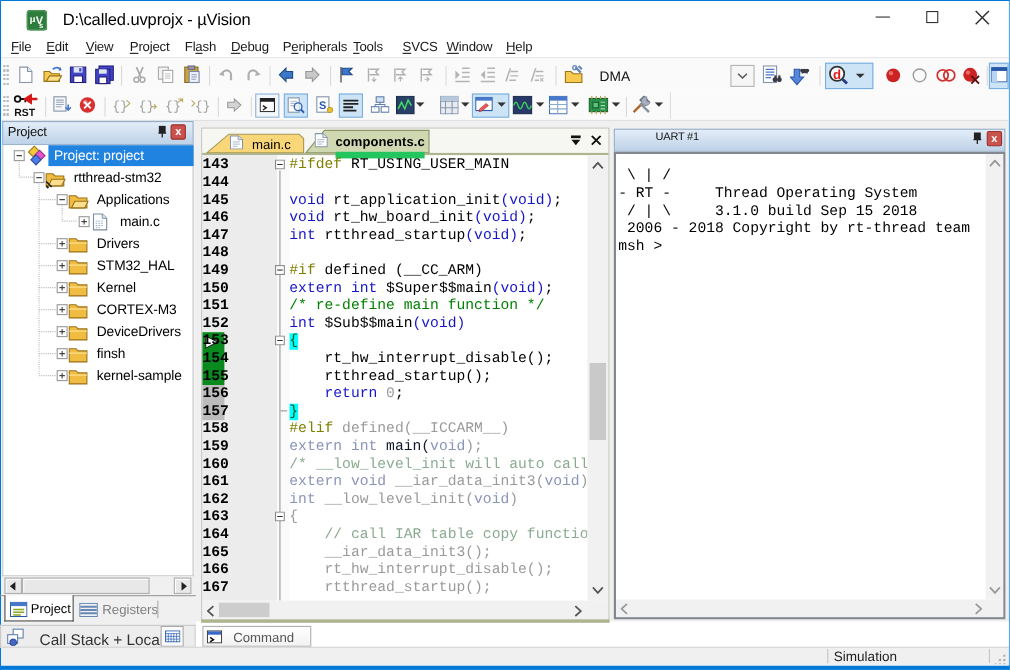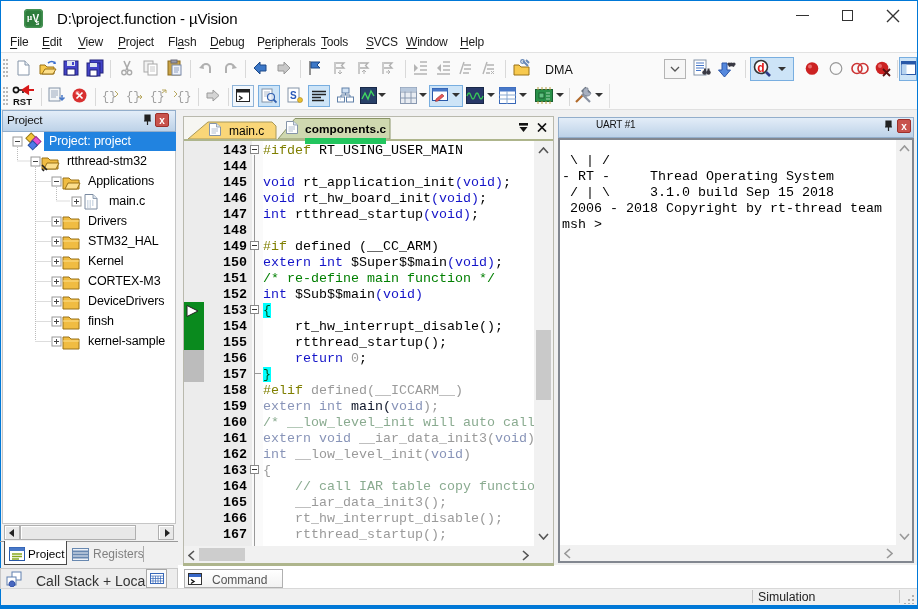--- a/index.html
+++ b/index.html
@@ -23,21 +23,21 @@
 <div class="ab" style="left:0;top:605px;width:918px;height:4px;background:#0078d7"></div>
 
 <div class="ab" style="left:1px;top:1px;width:916px;height:30px;background:#fff"></div>
 <svg class="ab" style="left:24px;top:9px" width="19" height="19" viewBox="0 0 19 19">
     <rect x="0" y="0" width="19" height="19" rx="3.5" fill="#2e7d3c"></rect>
     <rect x="0.8" y="0.8" width="17.4" height="17.4" rx="3" fill="none" stroke="#5aa468" stroke-width="0.8"></rect>
     <text x="3" y="11" font-size="9" fill="#fff" font-family="Liberation Serif" font-weight="bold">µ</text>
     <text x="8.5" y="12.5" font-size="10" fill="#fff" font-family="Liberation Sans" font-weight="bold">V</text>
     <text x="11.5" y="16" font-size="7" fill="#fff" font-family="Liberation Sans" font-weight="bold">s</text>
   </svg>
-<div class="ab" style="left:57px;top:10px;font-size:15px;letter-spacing:-0.1px;color:#000">D:\project.function - µVision</div>
+<div class="ab" style="left:57px;top:10px;font-size:15px;letter-spacing:-0.1px;color:#000">D:\called.uvprojx - µVision</div>
 <div class="ab" style="left:796px;top:15px;width:13px;height:1.4px;background:#333"></div>
 <div class="ab" style="left:842px;top:10px;width:11px;height:11px;border:1.4px solid #333"></div>
 <svg class="ab" style="left:886px;top:9px" width="14" height="14" viewBox="0 0 14 14">
     <path d="M1,1 L13,13 M13,1 L1,13" stroke="#333" stroke-width="1.4"></path>
   </svg>
 
 <div class="ab" style="left:1px;top:31px;width:916px;height:22px;background:#fff;border-bottom:1px solid #e2e2e2"></div>
 <div class="ab" style="top:35px;left:0;width:918px;height:16px;font-size:12px;letter-spacing:-0.2px;color:#1a1a1a">
 <span class="ab" style="left:10px"><u>F</u>ile</span>
 <span class="ab" style="left:42px"><u>E</u>dit</span>
@@ -537,21 +537,21 @@
 <div class="ab" style="left:184px;top:141px;width:68px;height:405px;background:#ececec"></div>
 <div class="ab" style="left:252px;top:141px;width:11px;height:405px;background:#fafafa"></div>
 <div class="ab" style="left:254px;top:155px;width:1px;height:391px;background:#999"></div>
 
 <div class="ab" style="left:184px;top:302px;width:20px;height:48px;background:#0a8a1e"></div>
 <div class="ab" style="left:184px;top:350px;width:20px;height:32px;background:#bcbcbc"></div>
 <svg class="ab" style="left:186px;top:305px" width="13" height="12">
     <path d="M1,0.5 L12,6 L1,11.5 z" fill="#fff" stroke="#222" stroke-width="1"></path>
   </svg>
 
-<div class="ab mono" style="left:184px;top:143px;width:63px;text-align:right;color:#000;font-weight:bold">143
+<div class="ab mono" style="left:184px;top:143px;width:63px;color:#000;font-weight:bold">143
 144
 145
 146
 147
 148
 149
 150
 151
 152
 153

